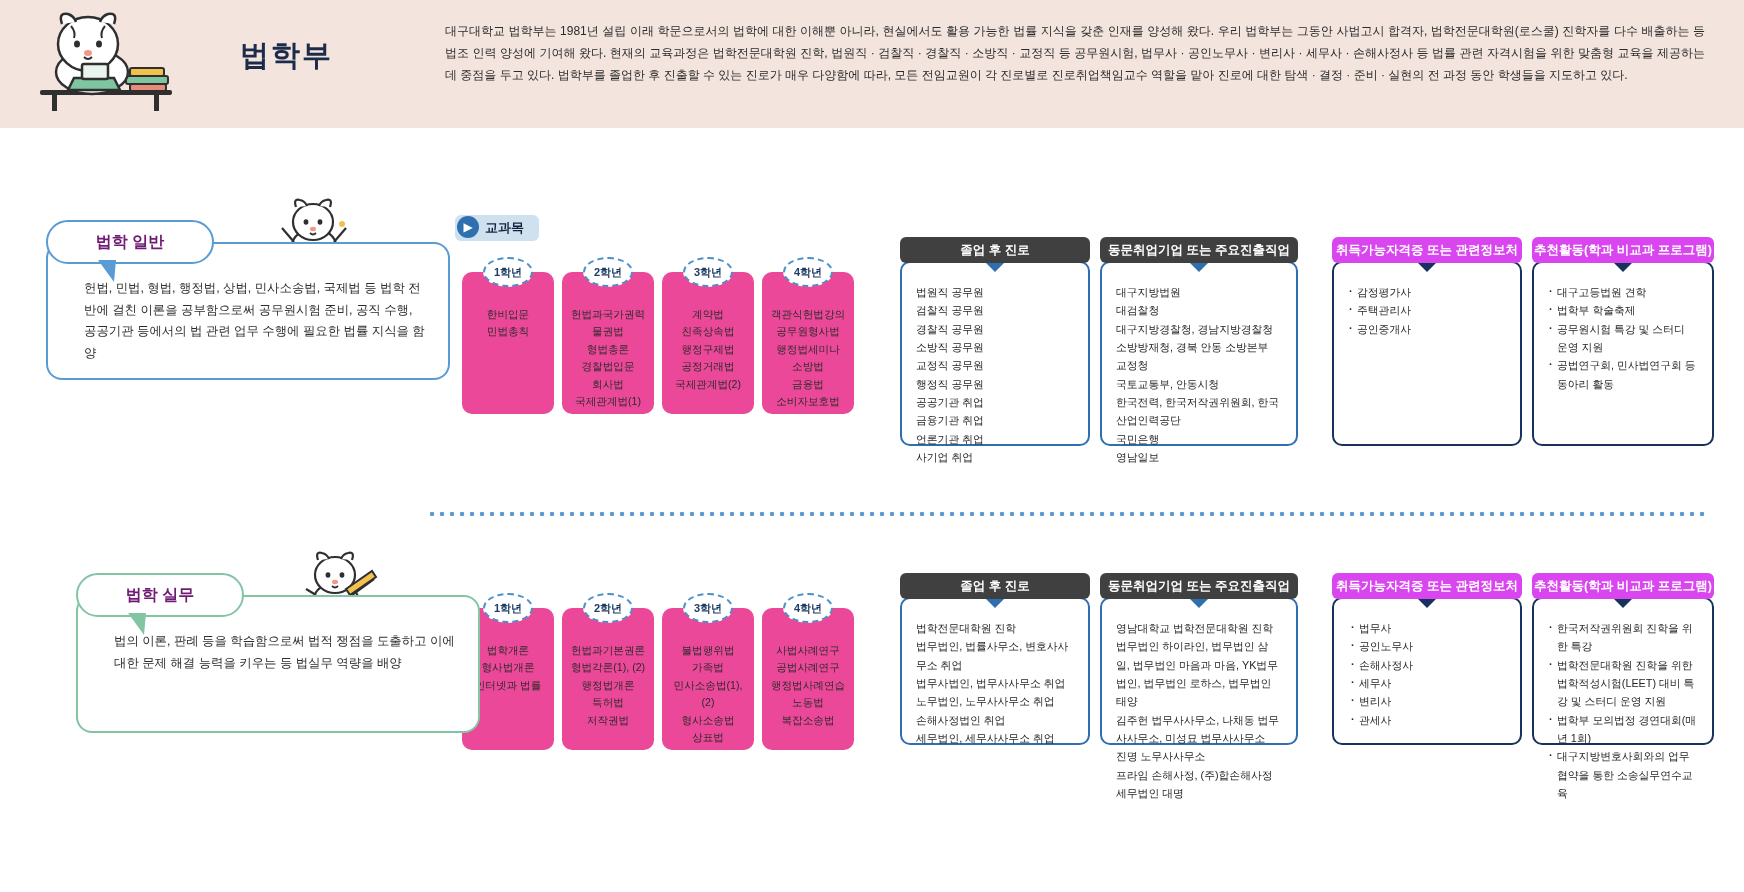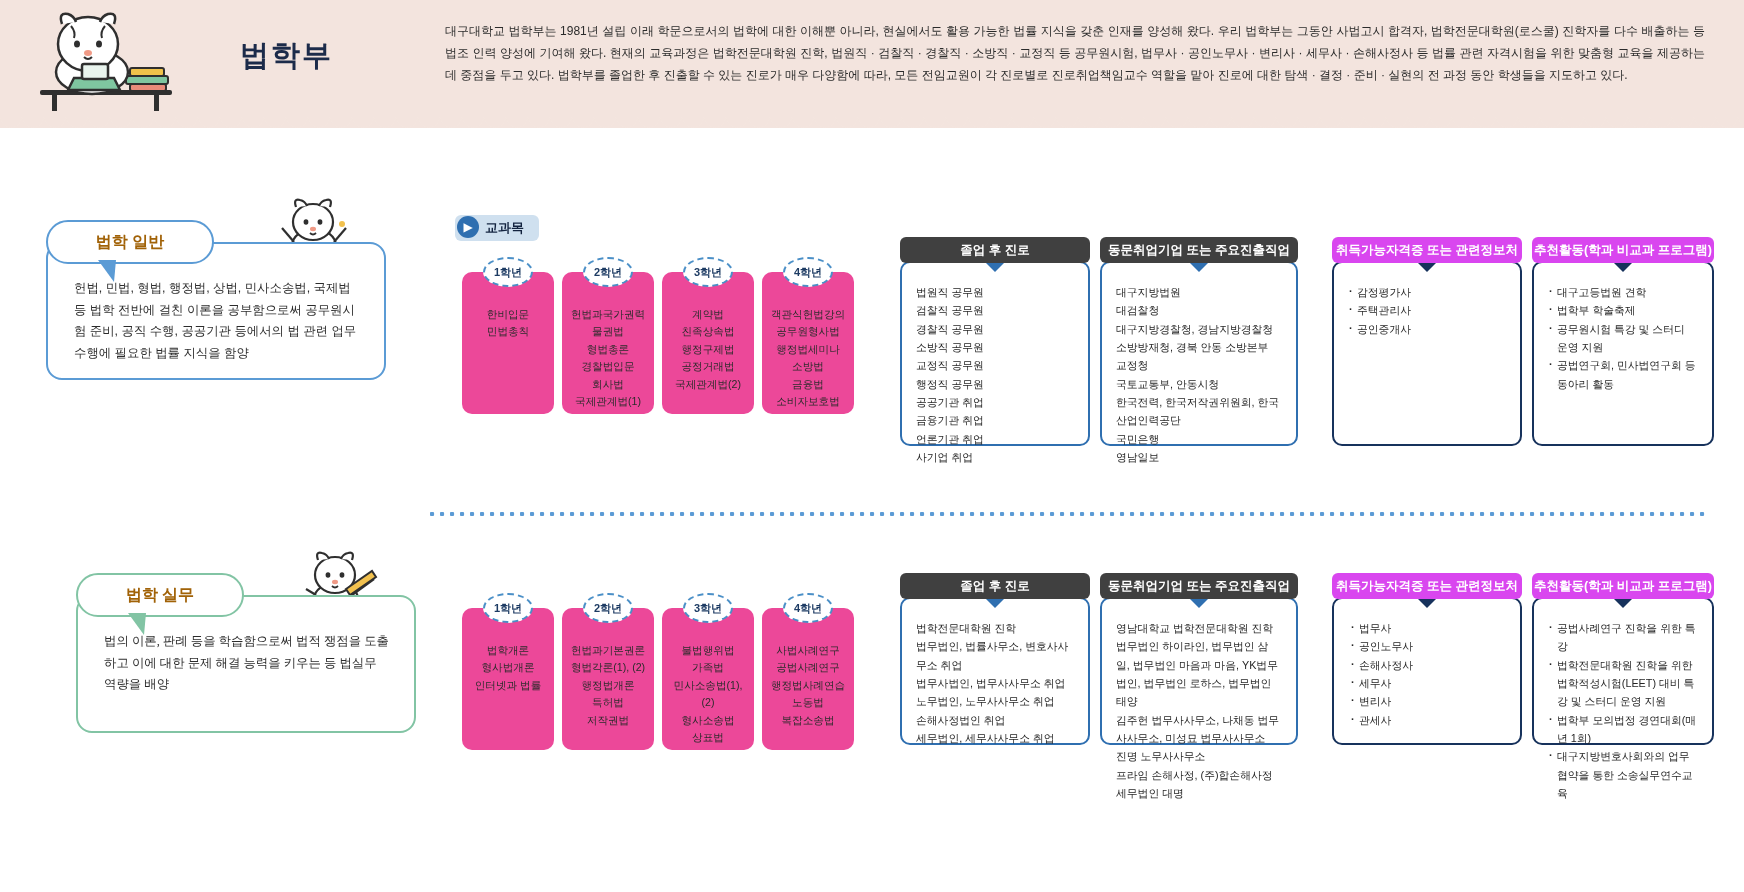--- a/index.html
+++ b/index.html
@@ -48,28 +48,28 @@
   }
 
   
   .callout { position: absolute; }
   .callout-title {
     position: relative;
     width: 168px; height: 44px;
     border-radius: 22px;
     background: #fff;
     display: flex; align-items: center; justify-content: center;
-    font-size: 16px; font-weight: bold; color: #a16207;
+    font-size: 16px; font-weight: bold; color: #701a75;
     z-index: 3;
   }
   .callout-body {
     position: absolute; top: 22px; left: 0;
-    width: 340px; height: 138px;
+    width: 404px; height: 138px;
     border-radius: 16px; background: #fff;
-    padding: 34px 22px 14px 26px;
+    padding: 34px 22px 14px 36px;
     font-size: 12.4px; line-height: 1.75; color: #2c2c2c;
     z-index: 2;
   }
   .c-blue .callout-title { border: 2px solid #5b9bd5; }
   .c-blue .callout-body  { border: 2px solid #5b9bd5; }
   .c-green .callout-title { border: 2px solid #82c4a4; }
   .c-green .callout-body  { border: 2px solid #82c4a4; }
   .tail {
     position: absolute; width: 0; height: 0; z-index: 4;
     border-left: 16px solid transparent;
@@ -311,21 +311,21 @@
           <li>법학부 학술축제</li>
           <li>공무원시험 특강 및 스터디 운영 지원</li>
           <li>공법연구회, 민사법연구회 등 동아리 활동</li>
         </ul>
       </div>
     </div>
   </div>
 
   <div class="band band-practice">
 
-    <div class="callout c-green" style="left:76px; top:18px;font-family:Liberation Serif, serif;">
+    <div class="callout c-green" style="left:76px; top:18px;">
       <div class="tail"></div>
       <div class="callout-title">법학 실무</div>
       <div class="callout-body">법의 이론, 판례 등을 학습함으로써 법적 쟁점을 도출하고 이에 대한 문제 해결 능력을 키우는 등 법실무 역량을 배양</div>
     </div>
     <div class="cat-deco" style="left:292px; top:-14px;">
       <svg viewBox="0 0 86 80" width="86" height="80">
         <ellipse cx="44" cy="58" rx="22" ry="16" fill="#fff" stroke="#2f2f2f" stroke-width="2.2"></ellipse>
         <ellipse cx="43" cy="34" rx="20" ry="18" fill="#fff" stroke="#2f2f2f" stroke-width="2.2"></ellipse>
         <path d="M26 19 q-3 -9 4 -7 q5 1 7 6" fill="#fff" stroke="#2f2f2f" stroke-width="2.2"></path>
         <path d="M60 19 q3 -9 -4 -7 q-5 1 -7 6" fill="#fff" stroke="#2f2f2f" stroke-width="2.2"></path>
@@ -421,21 +421,21 @@
           <li>관세사</li>
         </ul>
       </div>
     </div>
 
     <div class="panel" style="left:1532px; top:18px; width:182px;">
       <div class="panel-head navy">추천활동(학과 비교과 프로그램)</div>
       <div class="panel-notch navy"></div>
       <div class="panel-body navy" style="height:148px;">
         <ul>
-          <li>공법사례연구 진학을 위한 특강</li>
+          <li>한국저작권위원회 진학을 위한 특강</li>
           <li>법학전문대학원 진학을 위한 법학적성시험(LEET) 대비 특강 및 스터디 운영 지원</li>
           <li>법학부 모의법정 경연대회(매년 1회)</li>
           <li>대구지방변호사회와의 업무협약을 통한 소송실무연수교육</li>
         </ul>
       </div>
     </div>
   </div>
 
 </div>
 

